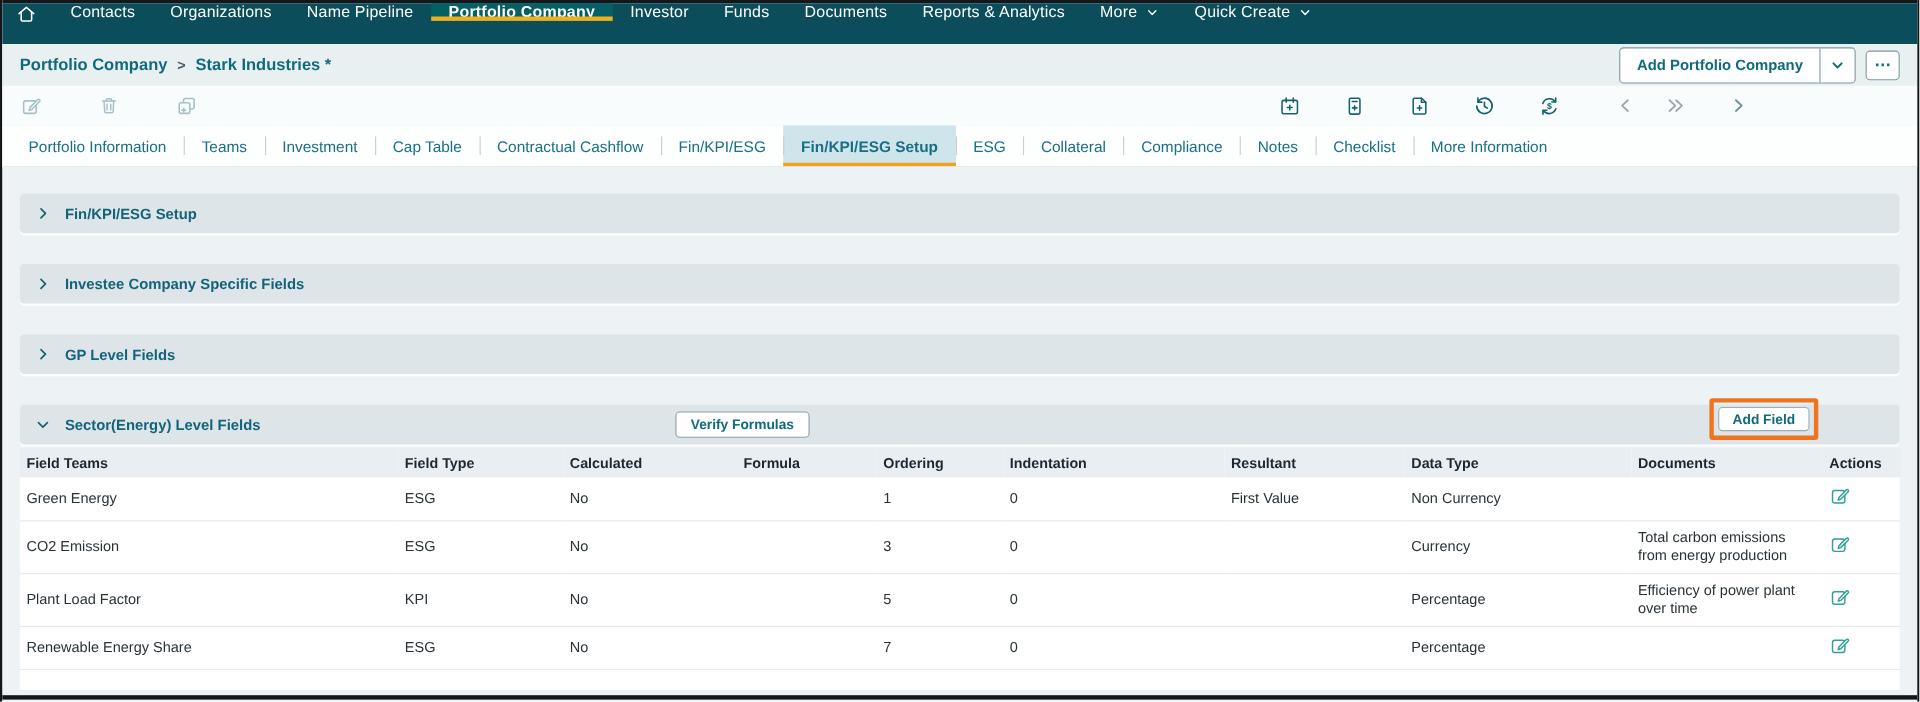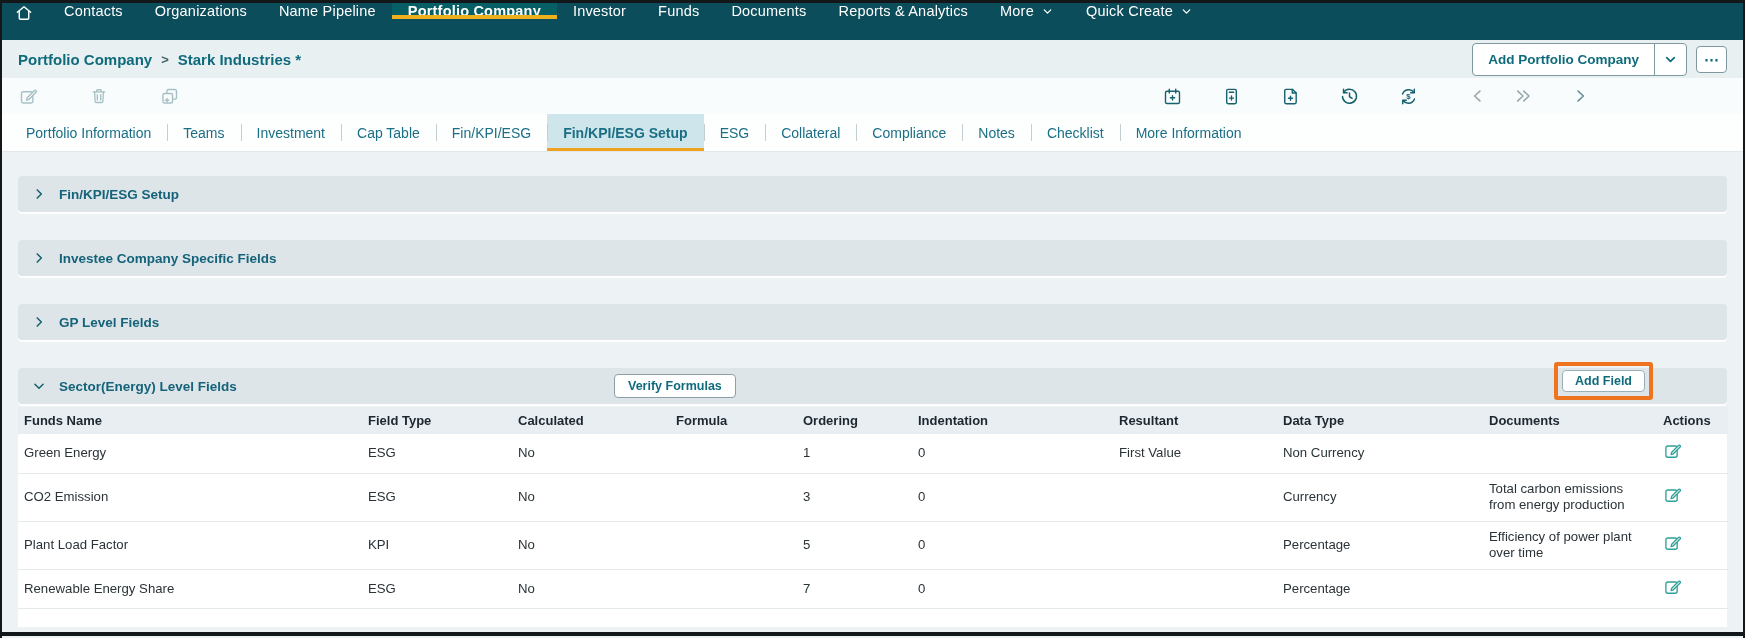--- a/index.html
+++ b/index.html
@@ -216,20 +216,21 @@
           </svg>
       </span>
     </div>
   </div>
 
   <div class="tabs">
     <span class="tab">Portfolio Information</span>
     <span class="tab">Teams</span>
     <span class="tab">Investment</span>
     <span class="tab">Cap Table</span>
+    <span class="tab">Contractual Cashflow</span>
     <span class="tab">Fin/KPI/ESG</span>
     <span class="tab active">Fin/KPI/ESG Setup</span>
     <span class="tab">ESG</span>
     <span class="tab">Collateral</span>
     <span class="tab">Compliance</span>
     <span class="tab">Notes</span>
     <span class="tab">Checklist</span>
     <span class="tab">More Information</span>
   </div>
 
@@ -284,21 +285,21 @@
             <col style="width:127px">
           <col style="width:115px">
             <col style="width:201px">
             <col style="width:164px">
             <col style="width:206px">
           <col style="width:174px">
             <col style="width:71px">
         </colgroup>
         <thead>
           <tr>
-            <th>Funds Name</th>
+            <th>Field Teams</th>
             <th>Field Type</th>
             <th>Calculated</th>
             <th>Formula</th>
             <th>Ordering</th>
             <th>Indentation</th>
             <th>Resultant</th>
             <th>Data Type</th>
             <th>Documents</th>
             <th>Actions</th>
           </tr>

